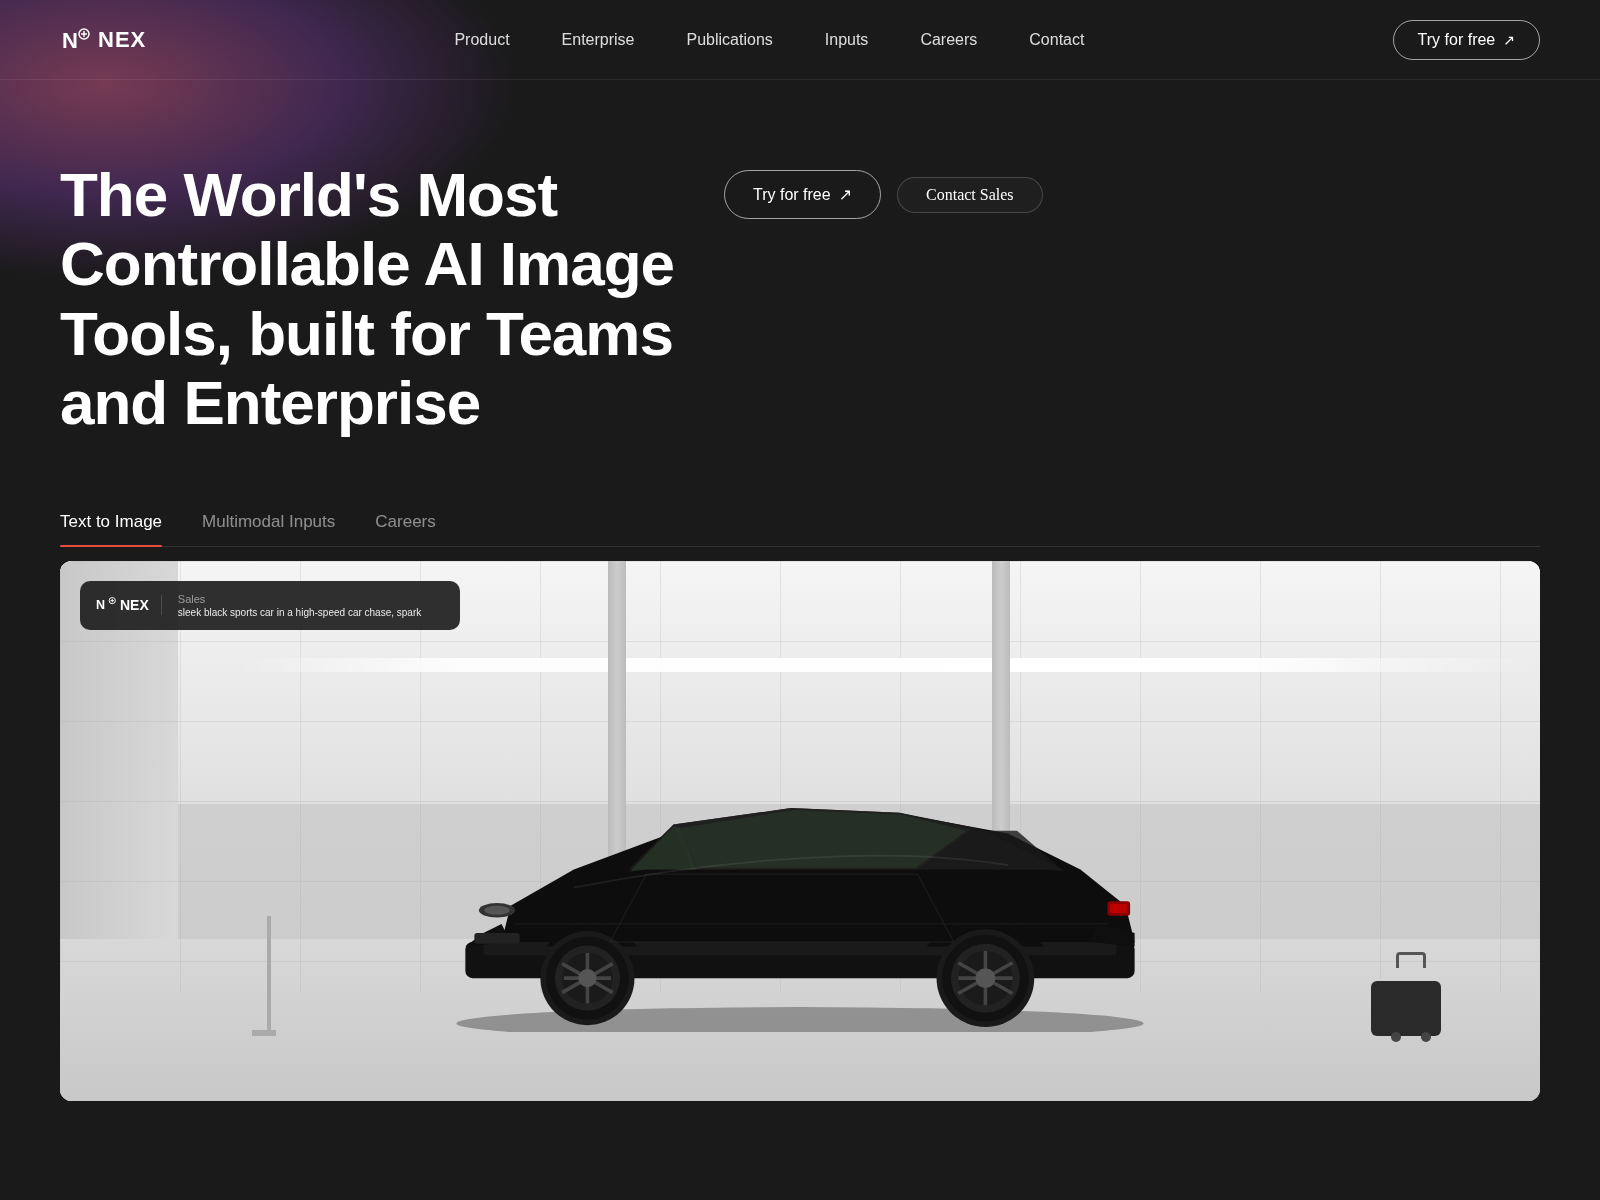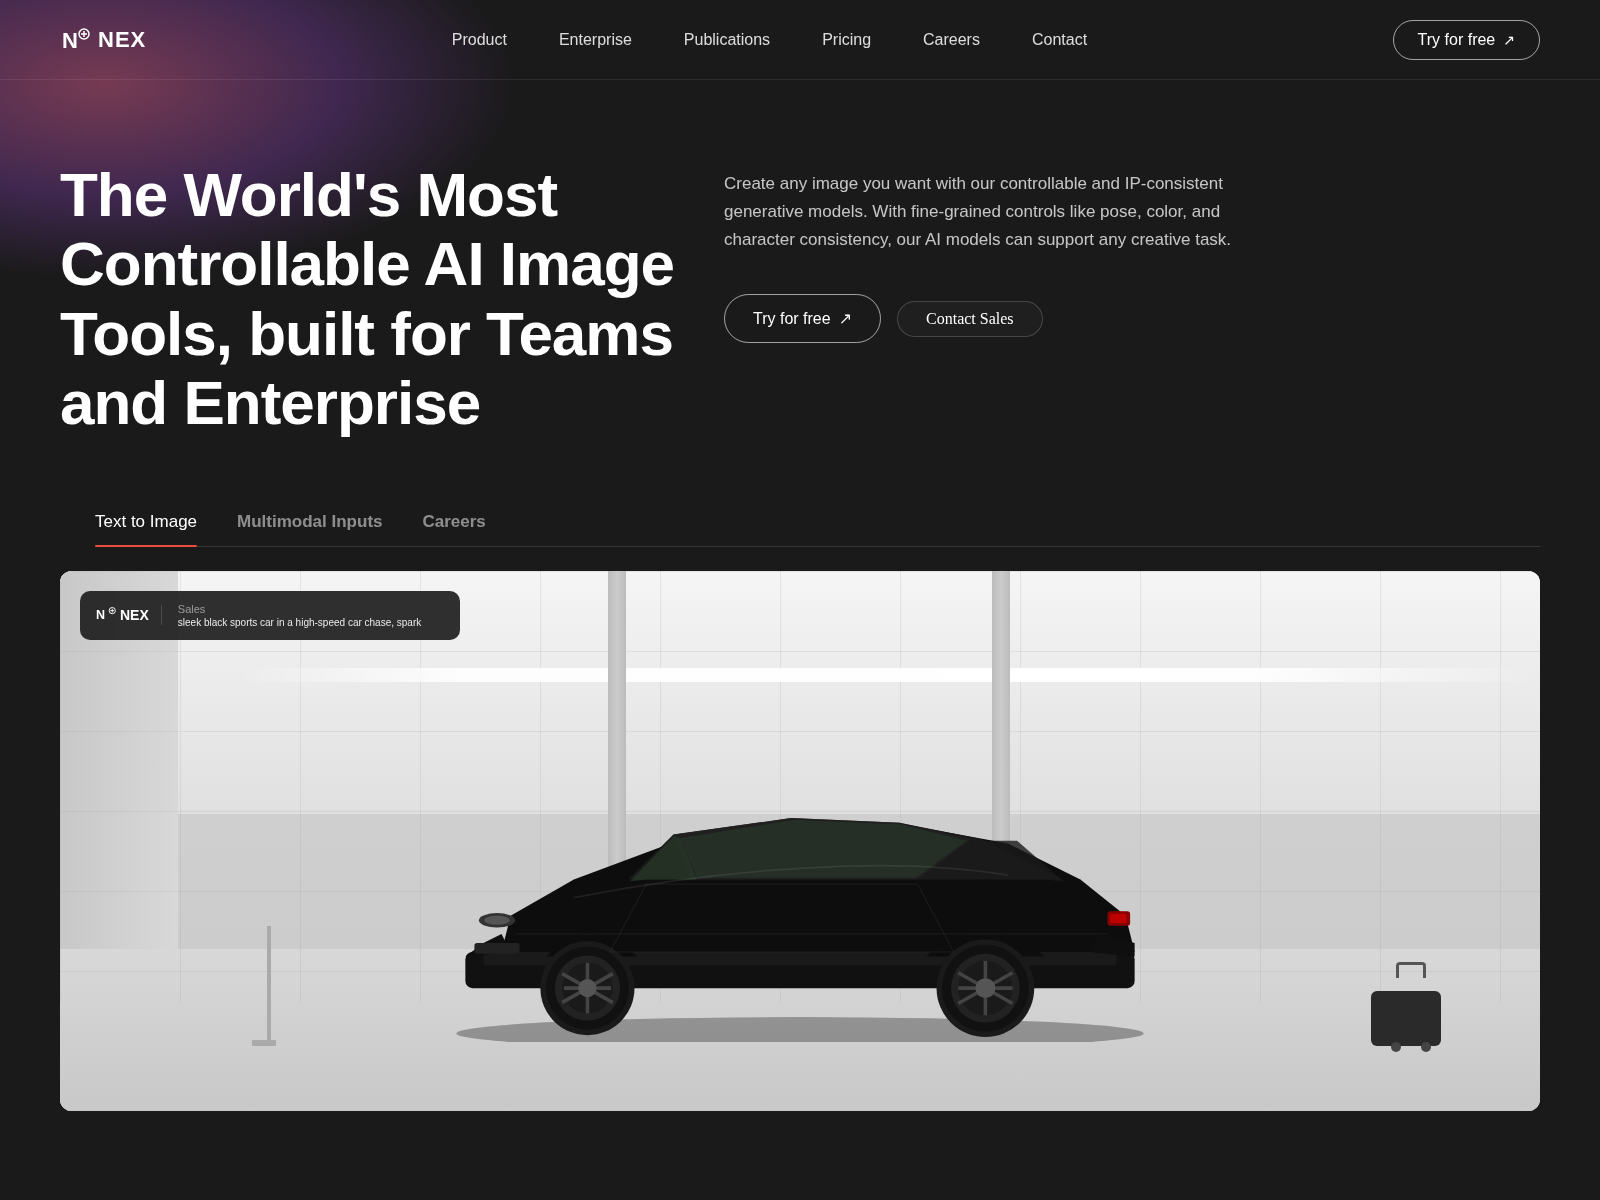--- a/index.html
+++ b/index.html
@@ -159,36 +159,35 @@
       font-weight: 500;
       cursor: pointer;
       transition: background 0.2s;
       font-family: Liberation Serif, serif;
     }
 
     
     .tabs-section {
       position: relative;
       z-index: 1;
-      padding: 0 60px 24px 60px;
-      margin-left: 35px;
+      padding: 0 60px 14px 60px;
     }
 
     .tabs {
       display: flex;
       gap: 0;
       border-bottom: 1px solid rgba(255,255,255,0.12);
       margin-bottom: 0;
     }
 
     .tab-item {
       padding: 14px 0;
       margin-right: 40px;
       font-size: 17px;
-      font-weight: 700;
+      font-weight: 400;
       color: rgba(255,255,255,0.5);
       cursor: pointer;
       position: relative;
       transition: color 0.2s;
     }
 
     .tab-item.active {
       color: #ffffff;
       font-weight: 500;
     }
@@ -435,21 +434,21 @@
     <li>
       <a href="#">Product</a>
     </li>
     <li>
       <a href="#">Enterprise</a>
     </li>
     <li>
       <a href="#">Publications</a>
     </li>
     <li>
-      <a href="#">Pricing</a>
+      <a href="#">Inputs</a>
     </li>
     <li>
       <a href="#">Careers</a>
     </li>
     <li>
       <a href="#">Contact</a>
     </li>
   </ul>
 
   <a href="#" class="nav-cta">
@@ -457,21 +456,20 @@
     <span class="arrow-icon">↗</span>
   </a>
 </nav>
 
 <section class="hero">
   <div class="hero-left">
     <h1 class="hero-title">The World's Most Controllable AI Image Tools, built for Teams and Enterprise</h1>
   </div>
 
   <div class="hero-right">
-    <p class="hero-description">Create any image you want with our controllable and IP-consistent generative models. With fine-grained controls like pose, color, and character consistency, our AI models can support any creative task.</p>
 
     <div class="hero-buttons">
       <button class="btn-primary">
         <span>Try for free</span>
         <span>↗</span>
       </button>
       <button class="btn-secondary">
         <span>Contact Sales</span>
       </button>
     </div>

